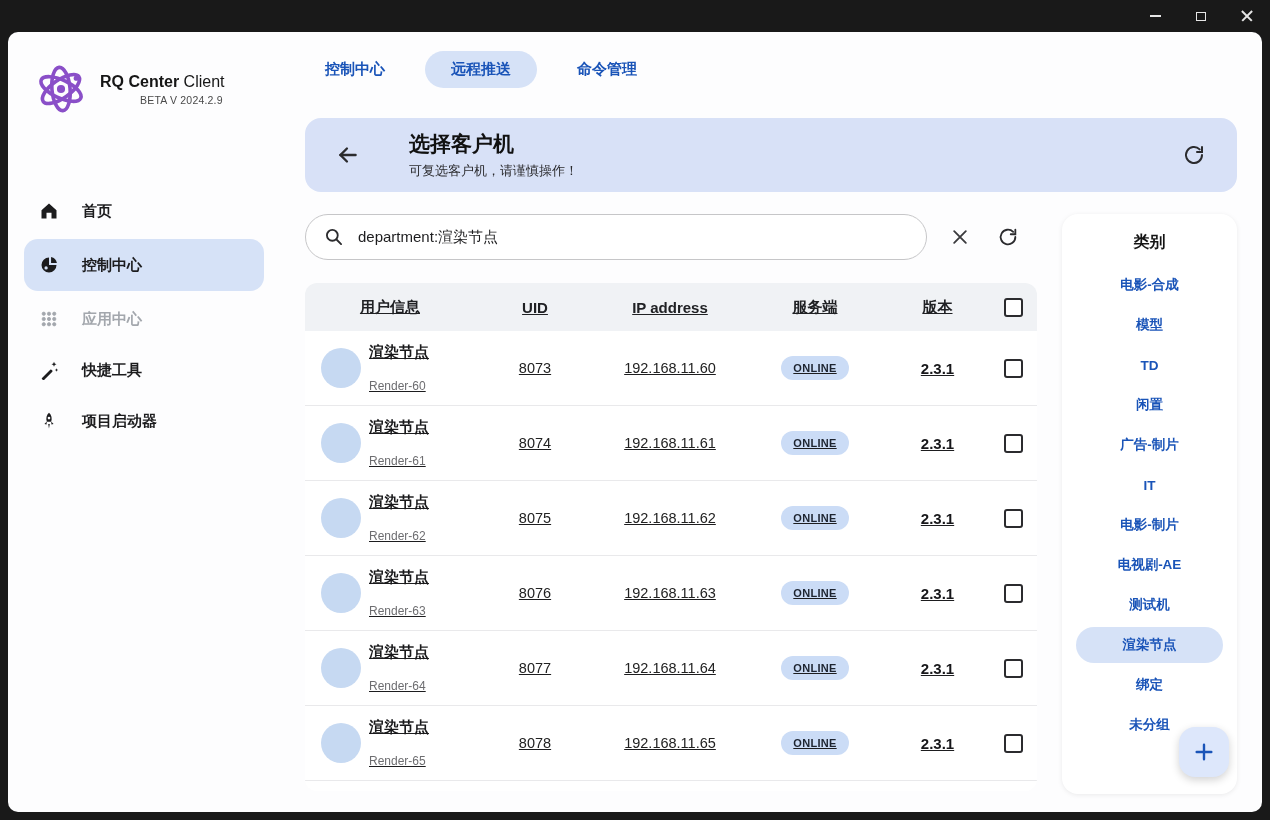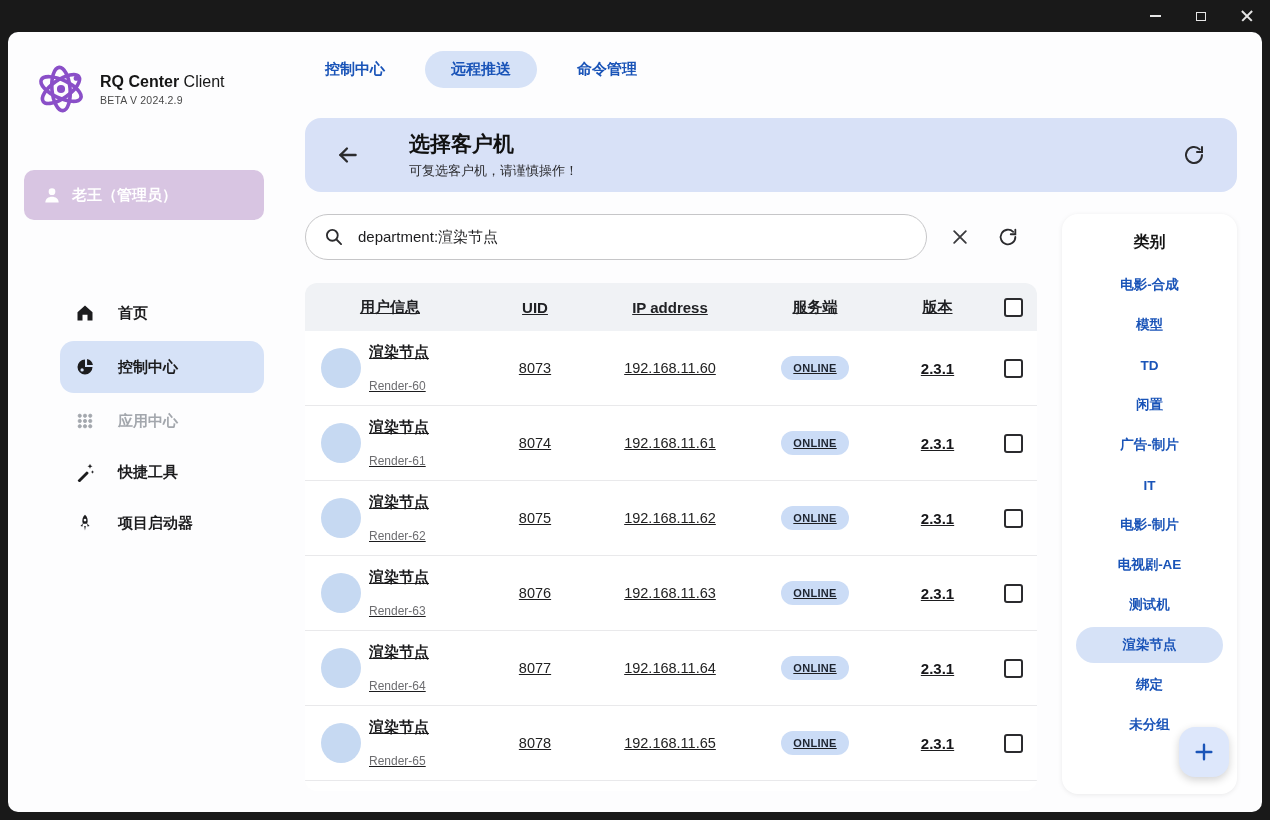--- a/index.html
+++ b/index.html
@@ -30,30 +30,30 @@
     background:#fdfdfe; border-radius:10px; overflow:hidden; display:flex;
   }
 
   
   .sidebar { width:272px; flex-shrink:0; padding-top:14px; }
   .brand { display:flex; align-items:center; gap:10px; margin:14px 0 0 24px; }
   .brand-logo { width:58px; height:58px; flex-shrink:0; }
   .brand-title { font-size:16px; color:#161616; white-space:nowrap; }
   .brand-title .b { font-weight:700; }
   .brand-title .l { font-weight:300; }
-  .brand-version { font-size:10.5px; color:#4a4a4a; margin-top:3px; letter-spacing:.2px; }
+  .brand-version { font-size:10.5px; color:#4a4a4a; margin-top:3px; letter-spacing:.2px;margin-left:40px; }
 
   .user-badge {
     margin:52px 16px 0 16px; height:50px; border-radius:10px;
     background:#d8c5e2; color:#ffffff; display:flex; align-items:center;
     gap:10px; padding:0 18px; font-size:15px; font-weight:600;
   }
   .user-badge svg { flex-shrink:0; }
 
-  .nav { margin-top:70px;margin-left:36px; }
+  .nav { margin-top:70px; }
   .nav-item {
     display:flex; align-items:center; gap:22px; height:46px;
     margin:5px 16px; padding-left:14px; border-radius:14px;
     font-size:15px; font-weight:600; color:#1c1c1e; cursor:pointer;
   }
   .nav-item .nav-icon { width:22px; height:22px; display:flex; align-items:center; justify-content:center; }
   .nav-item.active { background:#d6e2f7; height:52px; }
   .nav-item.disabled { color:#a3a7ad; }
   .nav-item.disabled svg * { fill:#a3a7ad; stroke:#a3a7ad; }
 
@@ -163,27 +163,20 @@
           </g>
           <circle cx="32" cy="32" r="4.5" fill="#8a4fc8"></circle>
           <circle cx="49" cy="20" r="3" fill="#8a4fc8"></circle>
         </svg>
         <div>
           <div class="brand-title"><span class="b">RQ Center</span> <span class="l">Client</span></div>
           <div class="brand-version">BETA V 2024.2.9</div>
         </div>
       </div>
 
-      <div class="user-badge">
-        <svg width="20" height="20" viewBox="0 0 24 24">
-          <circle cx="12" cy="8" r="4" fill="#ffffff"></circle>
-          <path d="M4 21c0-4.5 3.6-7 8-7s8 2.5 8 7z" fill="#ffffff"></path>
-        </svg>
-        <span>老王（管理员）</span>
-      </div>
 
       <div class="nav">
 
         <div class="nav-item">
           <span class="nav-icon">
             <svg width="20" height="20" viewBox="0 0 24 24">
                 <path d="M3 11 12 3l9 8v10h-6v-7h-6v7H3z" fill="#1c1c1e"></path>
               </svg>
           </span>
           <span>首页</span>

